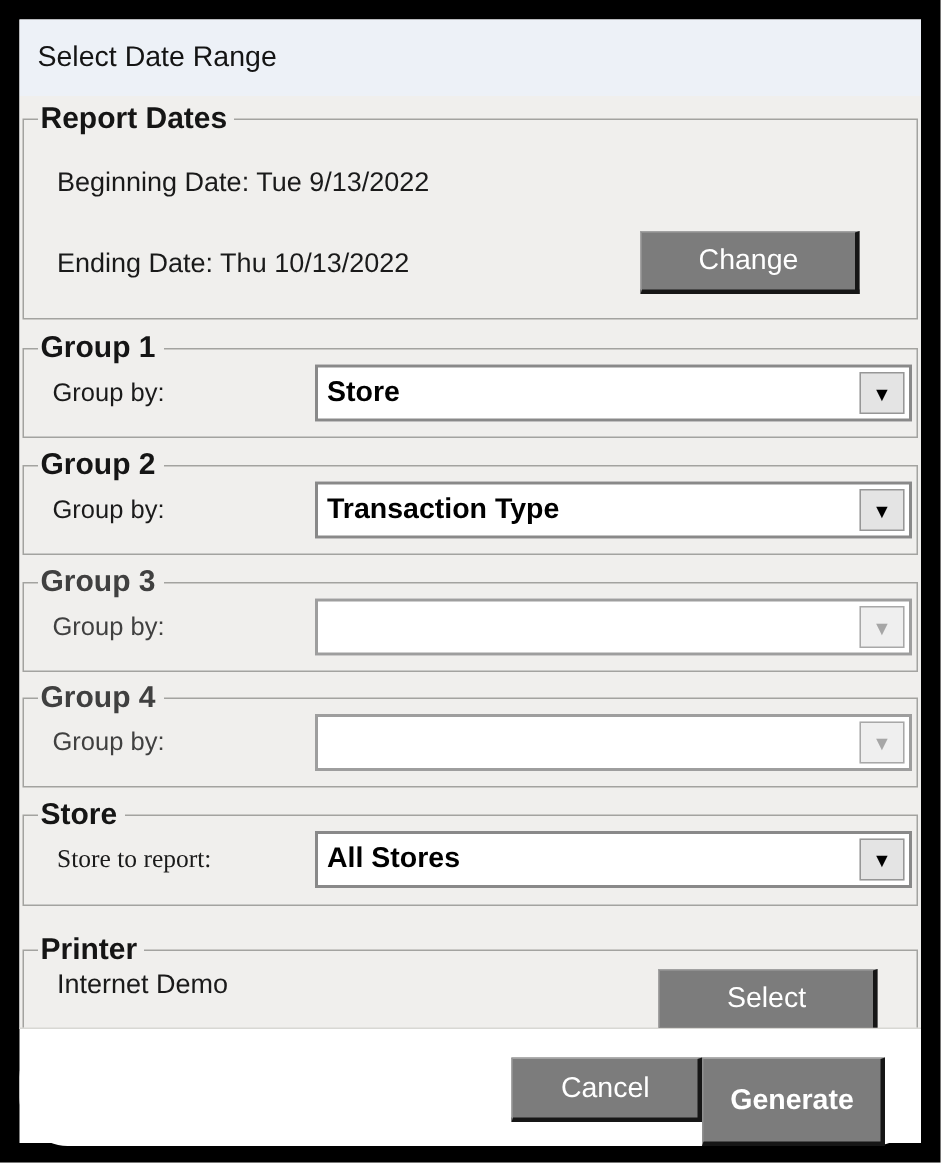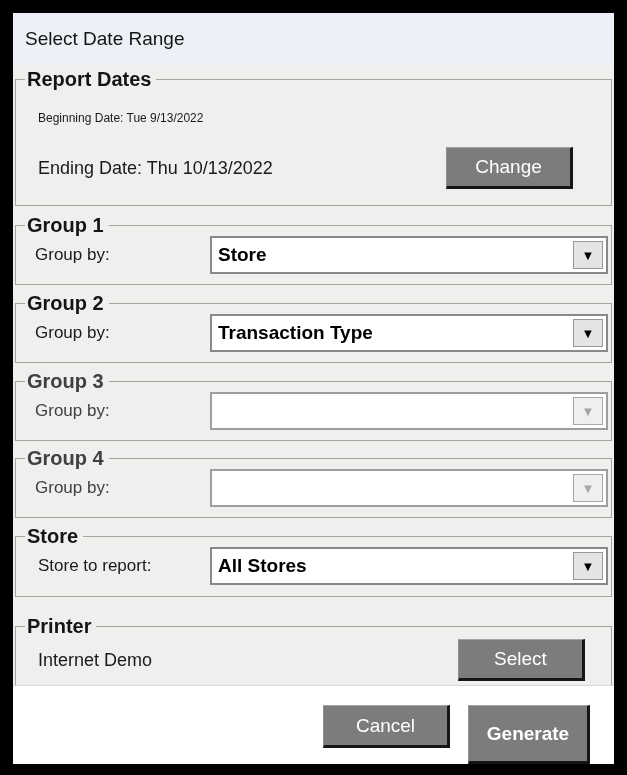--- a/index.html
+++ b/index.html
@@ -35,38 +35,38 @@
     border: 1px solid #a3a3a0;
     margin: 0; padding: 0;
     min-width: 0;
   }
   legend {
     font-size: 20px; font-weight: bold; color: #151515;
     line-height: 22px;
     margin-left: 9px; padding: 0 5px 0 2px;
   }
   .fs-report { margin-top: 4px; padding-bottom: 16px; }
-  .rd-line1 { margin: 21px 0 0 22px; font-size: 12px; color: #1a1a1a; }
+  .rd-line1 { margin: 21px 0 0 22px; font-size: 18px; color: #1a1a1a; }
   .rd-row {
     margin: 22px 38px 0 22px;
     display: flex; justify-content: space-between; align-items: center;
     font-size: 18px; color: #1a1a1a;
   }
   .btn {
     font-family: "Liberation Sans", sans-serif;
     background: #7c7c7c; color: #ffffff;
     border-top: 1px solid #a2a2a2;
     border-left: 1px solid #909090;
     border-right: 3px solid #161616;
     border-bottom: 3px solid #161616;
     font-size: 19px;
     cursor: pointer;
     padding: 0;
   }
-  .btn-change, .btn-select { width: 127px; height: 42px; }
+  .btn-change, .btn-select { width: 146px; height: 42px; }
   .fs-group  { margin-top: 8px; padding-bottom: 10px; }
   .fs-g2 { margin-top: 7px; }
   .fs-g3 { margin-top: 7px; }
   .fs-g4 { margin-top: 6px; }
   .g-row { display: flex; align-items: center; gap: 26px; }
   .g-label {
     flex: 0 0 168px; width: 168px;
     padding-left: 19px;
     font-size: 17px; color: #1a1a1a;
   }
@@ -86,33 +86,33 @@
     width: 30px; height: 28px;
     background: #e4e4e4;
     border: 1px solid #979797;
     display: flex; align-items: center; justify-content: center;
     font-size: 13px; color: #000;
   }
   .disabled legend, .disabled .g-label { color: #404040; }
   .disabled .combo { border-color: #9e9e9e; }
   .disabled .combo-arrow { color: #a6a6a6; background: #efefef; border-color: #a8a8a8; }
   .fs-store { margin-top: 7px; padding-bottom: 11px; }
-  .s-label { flex: 0 0 168px; width: 168px; padding-left: 22px; font-size: 17px; color: #1a1a1a; }
+  .s-label { flex: 0 0 168px; width: 168px; padding-left: 22px; font-size: 17px; color: #1a1a1a; font-family: Liberation Serif, serif; }
   .fs-printer { margin-top: 18px; padding-bottom: 14px; }
   .p-row {
     margin: 2px 26px 0 22px;
-    display: flex; justify-content: space-between; align-items: center;
+    display: flex; justify-content: space-between; align-items: flex-start;
     font-size: 18px; color: #1a1a1a;
   }
   .footer {
     flex: 1 1 auto;
     background: #ffffff;
     display: flex; justify-content: flex-end; align-items: flex-start;
-    gap: 18px;
     padding: 19px 24px 0 0;
+    border-radius: 32px;
   }
   .btn-cancel { width: 127px; height: 43px; }
   .btn-generate { width: 122px; height: 59px; font-weight: bold; }
 </style>
 </head>
 <body>
 
 <div class="dialog">
 
   <div class="titlebar">

